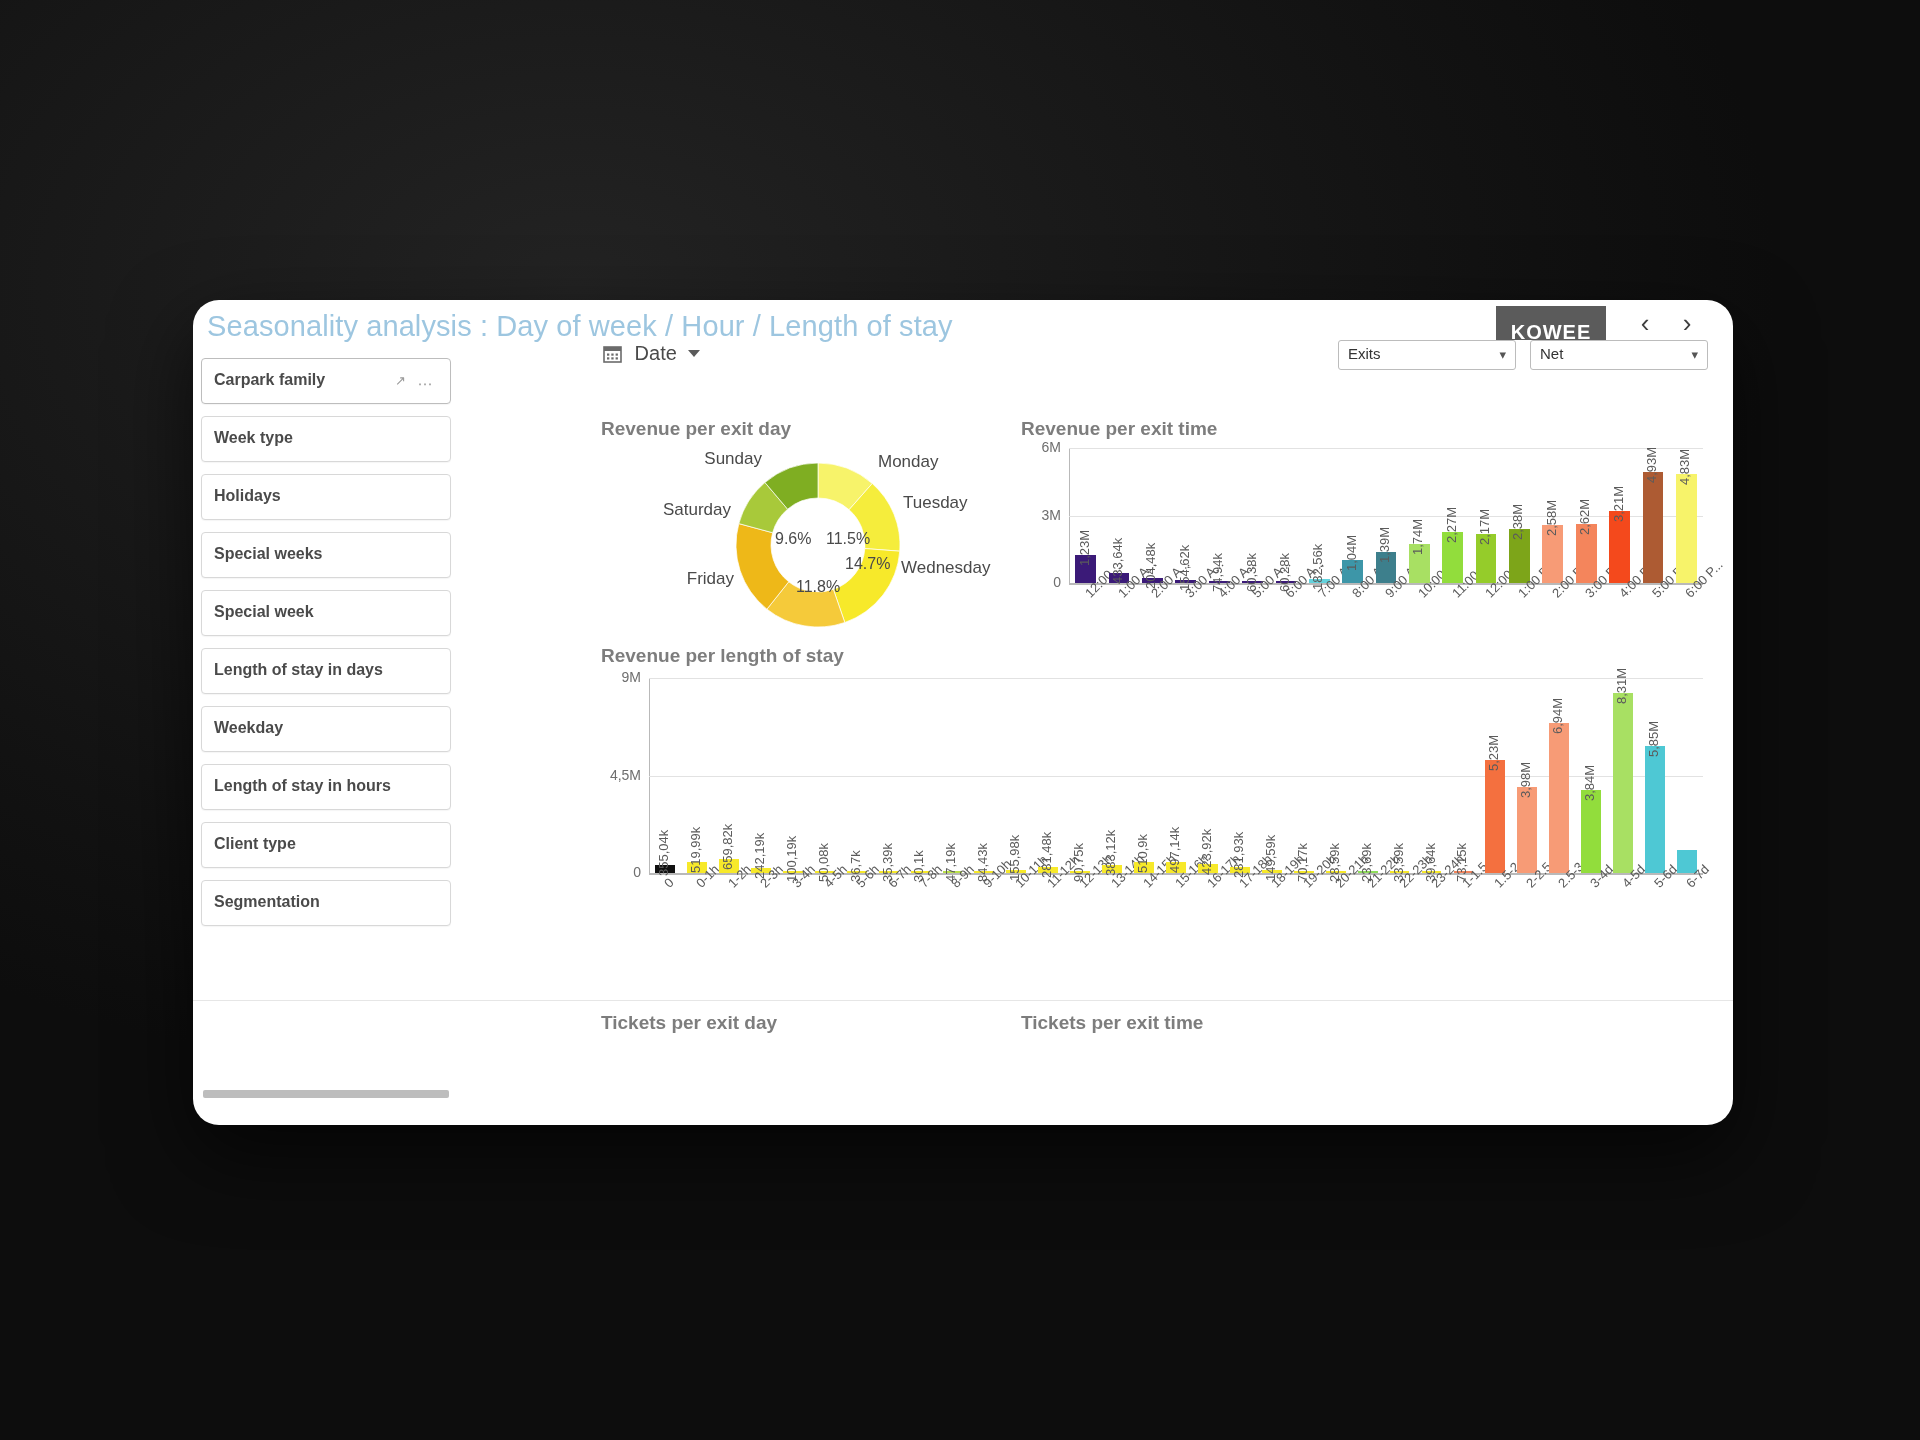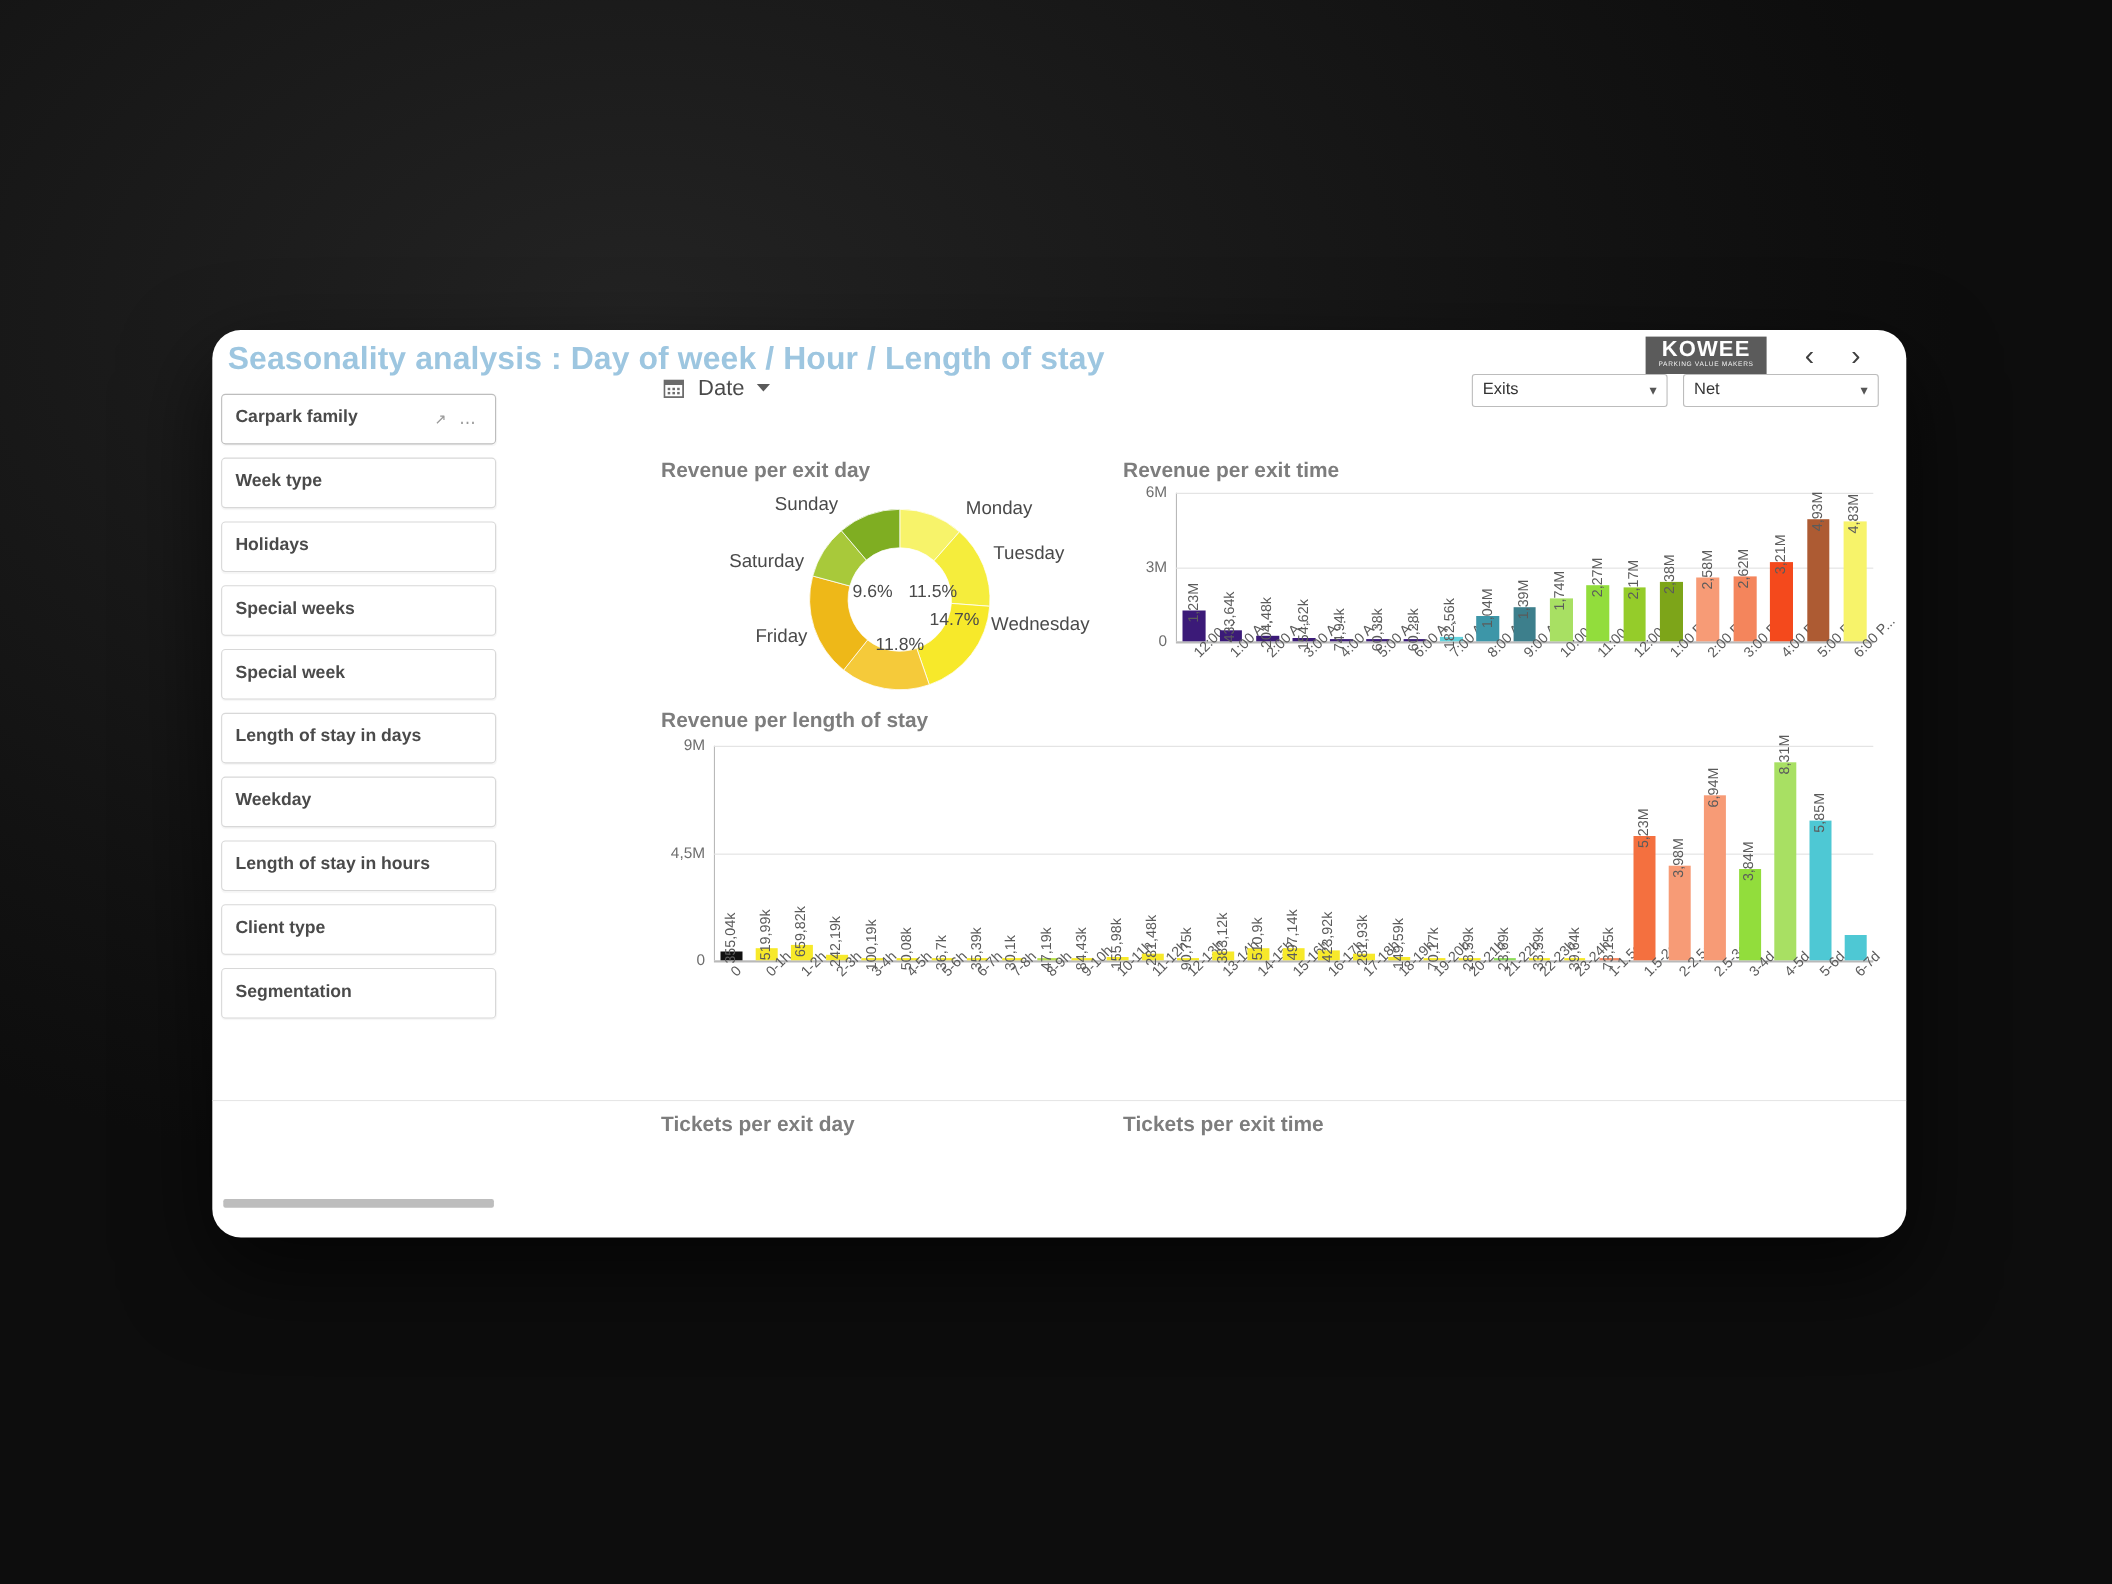--- a/index.html
+++ b/index.html
@@ -24,30 +24,30 @@
     border-radius:26px;
     box-shadow:0 30px 80px rgba(0,0,0,.65);
     overflow:hidden;
   }
   
   .titlebar{
     position:absolute;left:0;top:0;width:100%;height:62px;
   }
   .app-title{
     position:absolute;left:14px;top:10px;
-    font-size:29px;color:#9dc6e0;font-weight:700;
+    font-size:29px;color:#9dc6e0;font-weight:400;
     letter-spacing:.1px;
     white-space:nowrap;
   }
   .logo{
     position:absolute;right:127px;top:6px;
     width:110px;height:34px;background:#5b5b5b;
     color:#fff;text-align:center;
   }
-  .logo .l1{font-size:20px;letter-spacing:1px;line-height:20px;padding-top:2px;font-weight:700;}
+  .logo .l1{font-size:20px;letter-spacing:1px;line-height:20px;padding-top:16px;font-weight:700;}
   .logo .l2{font-size:6px;letter-spacing:.6px;line-height:9px;opacity:.92;}
   .navbtn{
     position:absolute;top:8px;width:32px;height:32px;
     color:#3f3f3f;font-size:26px;text-align:center;line-height:30px;
     cursor:pointer;user-select:none;
   }
   .navbtn.prev{right:72px;}
   .navbtn.next{right:30px;}
 
   

